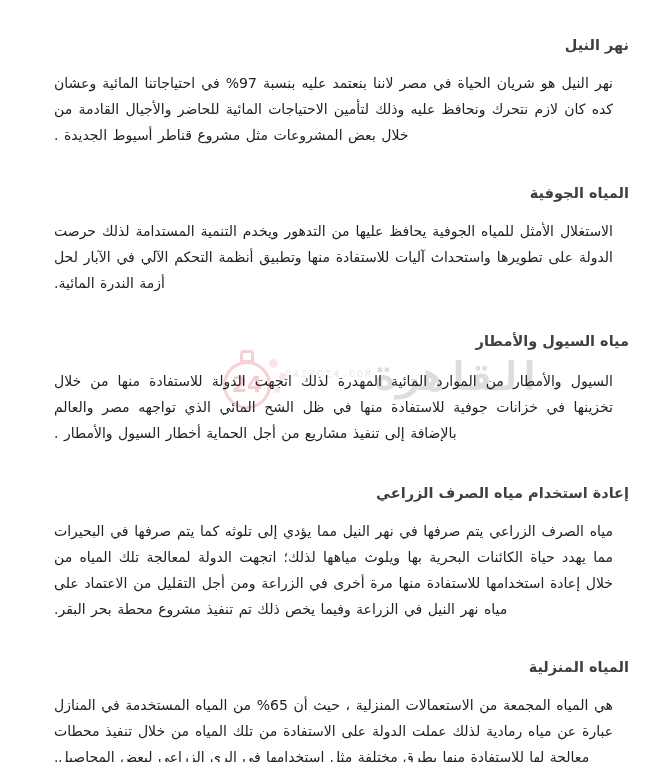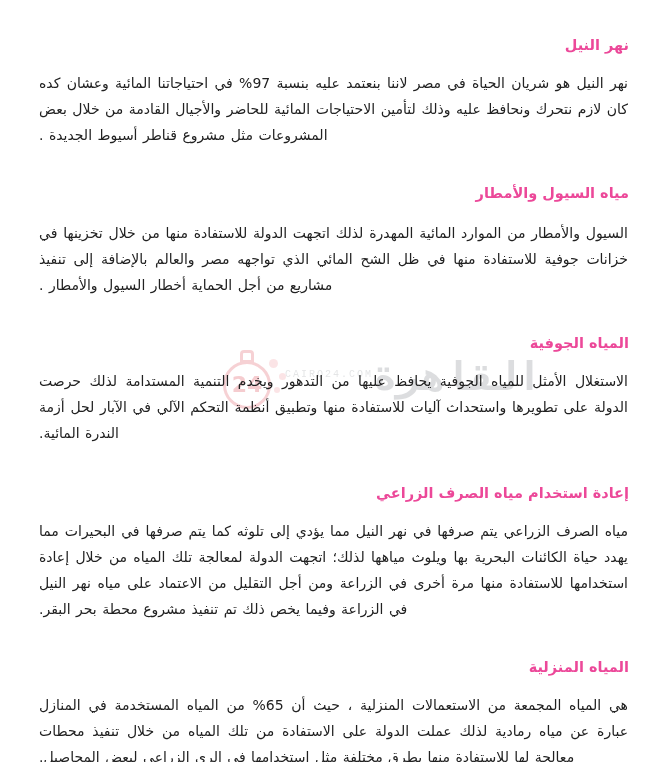--- a/index.html
+++ b/index.html
@@ -112,36 +112,36 @@
 
   
   .content {
     position: relative;
     z-index: 1;
   }
 
   .section { margin: 0; }
 
   .section-heading {
-    color: #ec4899;
+    color: #404040;
     font-size: 14.5px;
     font-weight: bold;
     text-align: right;
     margin: 0 0 16px 0;
     line-height: 18px;
     direction: rtl;
   }
 
   .section-body {
     color: #212121;
     font-size: 14px;
     line-height: 26px;
     text-align: justify;
     text-align-last: left;
-    margin: 1px;
+    margin: 16px;
     direction: rtl;
     word-spacing: 1px;
   }
 
   
   .s-nile        { margin-top: 10px; }
   .s-ground      { margin-top: 36px; }
   .s-rain        { margin-top: 36px; }
   .s-agri        { margin-top: 38px; }
   .s-grey        { margin-top: 36px; }
@@ -171,30 +171,30 @@
     </div>
   </div>
 
   <div class="content">
 
     <section class="section s-nile">
       <h2 class="section-heading">نهر النيل</h2>
       <p class="section-body">نهر النيل هو شريان الحياة في مصر لاننا بنعتمد عليه بنسبة 97% في احتياجاتنا المائية وعشان كده كان لازم نتحرك ونحافظ عليه وذلك لتأمين الاحتياجات المائية للحاضر والأجيال القادمة من خلال بعض المشروعات مثل مشروع قناطر أسيوط الجديدة .</p>
     </section>
 
+    <section class="section s-ground">
+      <h2 class="section-heading">المياه الجوفية</h2>
+      <p class="section-body">الاستغلال الأمثل للمياه الجوفية يحافظ عليها من التدهور ويخدم التنمية المستدامة لذلك حرصت الدولة على تطويرها واستحداث آليات للاستفادة منها وتطبيق أنظمة التحكم الآلي في الآبار لحل أزمة الندرة المائية.</p>
+    </section>
+
     <section class="section s-rain">
       <h2 class="section-heading">مياه السيول والأمطار</h2>
       <p class="section-body">السيول والأمطار من الموارد المائية المهدرة لذلك اتجهت الدولة للاستفادة منها من خلال تخزينها في خزانات جوفية للاستفادة منها في ظل الشح المائي الذي تواجهه مصر والعالم بالإضافة إلى تنفيذ مشاريع من أجل الحماية أخطار السيول والأمطار .</p>
     </section>
 
-    <section class="section s-ground">
-      <h2 class="section-heading">المياه الجوفية</h2>
-      <p class="section-body">الاستغلال الأمثل للمياه الجوفية يحافظ عليها من التدهور ويخدم التنمية المستدامة لذلك حرصت الدولة على تطويرها واستحداث آليات للاستفادة منها وتطبيق أنظمة التحكم الآلي في الآبار لحل أزمة الندرة المائية.</p>
-    </section>
-
     <section class="section s-agri">
       <h2 class="section-heading">إعادة استخدام مياه الصرف الزراعي</h2>
       <p class="section-body">مياه الصرف الزراعي يتم صرفها في نهر النيل مما يؤدي إلى تلوثه كما يتم صرفها في البحيرات مما يهدد حياة الكائنات البحرية بها ويلوث مياهها لذلك؛ اتجهت الدولة لمعالجة تلك المياه من خلال إعادة استخدامها للاستفادة منها مرة أخرى في الزراعة ومن أجل التقليل من الاعتماد على مياه نهر النيل في الزراعة وفيما يخص ذلك تم تنفيذ مشروع محطة بحر البقر.</p>
     </section>
 
     <section class="section s-grey">
       <h2 class="section-heading">المياه المنزلية</h2>
       <p class="section-body">هي المياه المجمعة من الاستعمالات المنزلية ، حيث أن 65% من المياه المستخدمة في المنازل عبارة عن مياه رمادية لذلك عملت الدولة على الاستفادة من تلك المياه من خلال تنفيذ محطات معالجة لها للاستفادة منها بطرق مختلفة مثل استخدامها في الري الزراعي لبعض المحاصيل.</p>
     </section>
 

